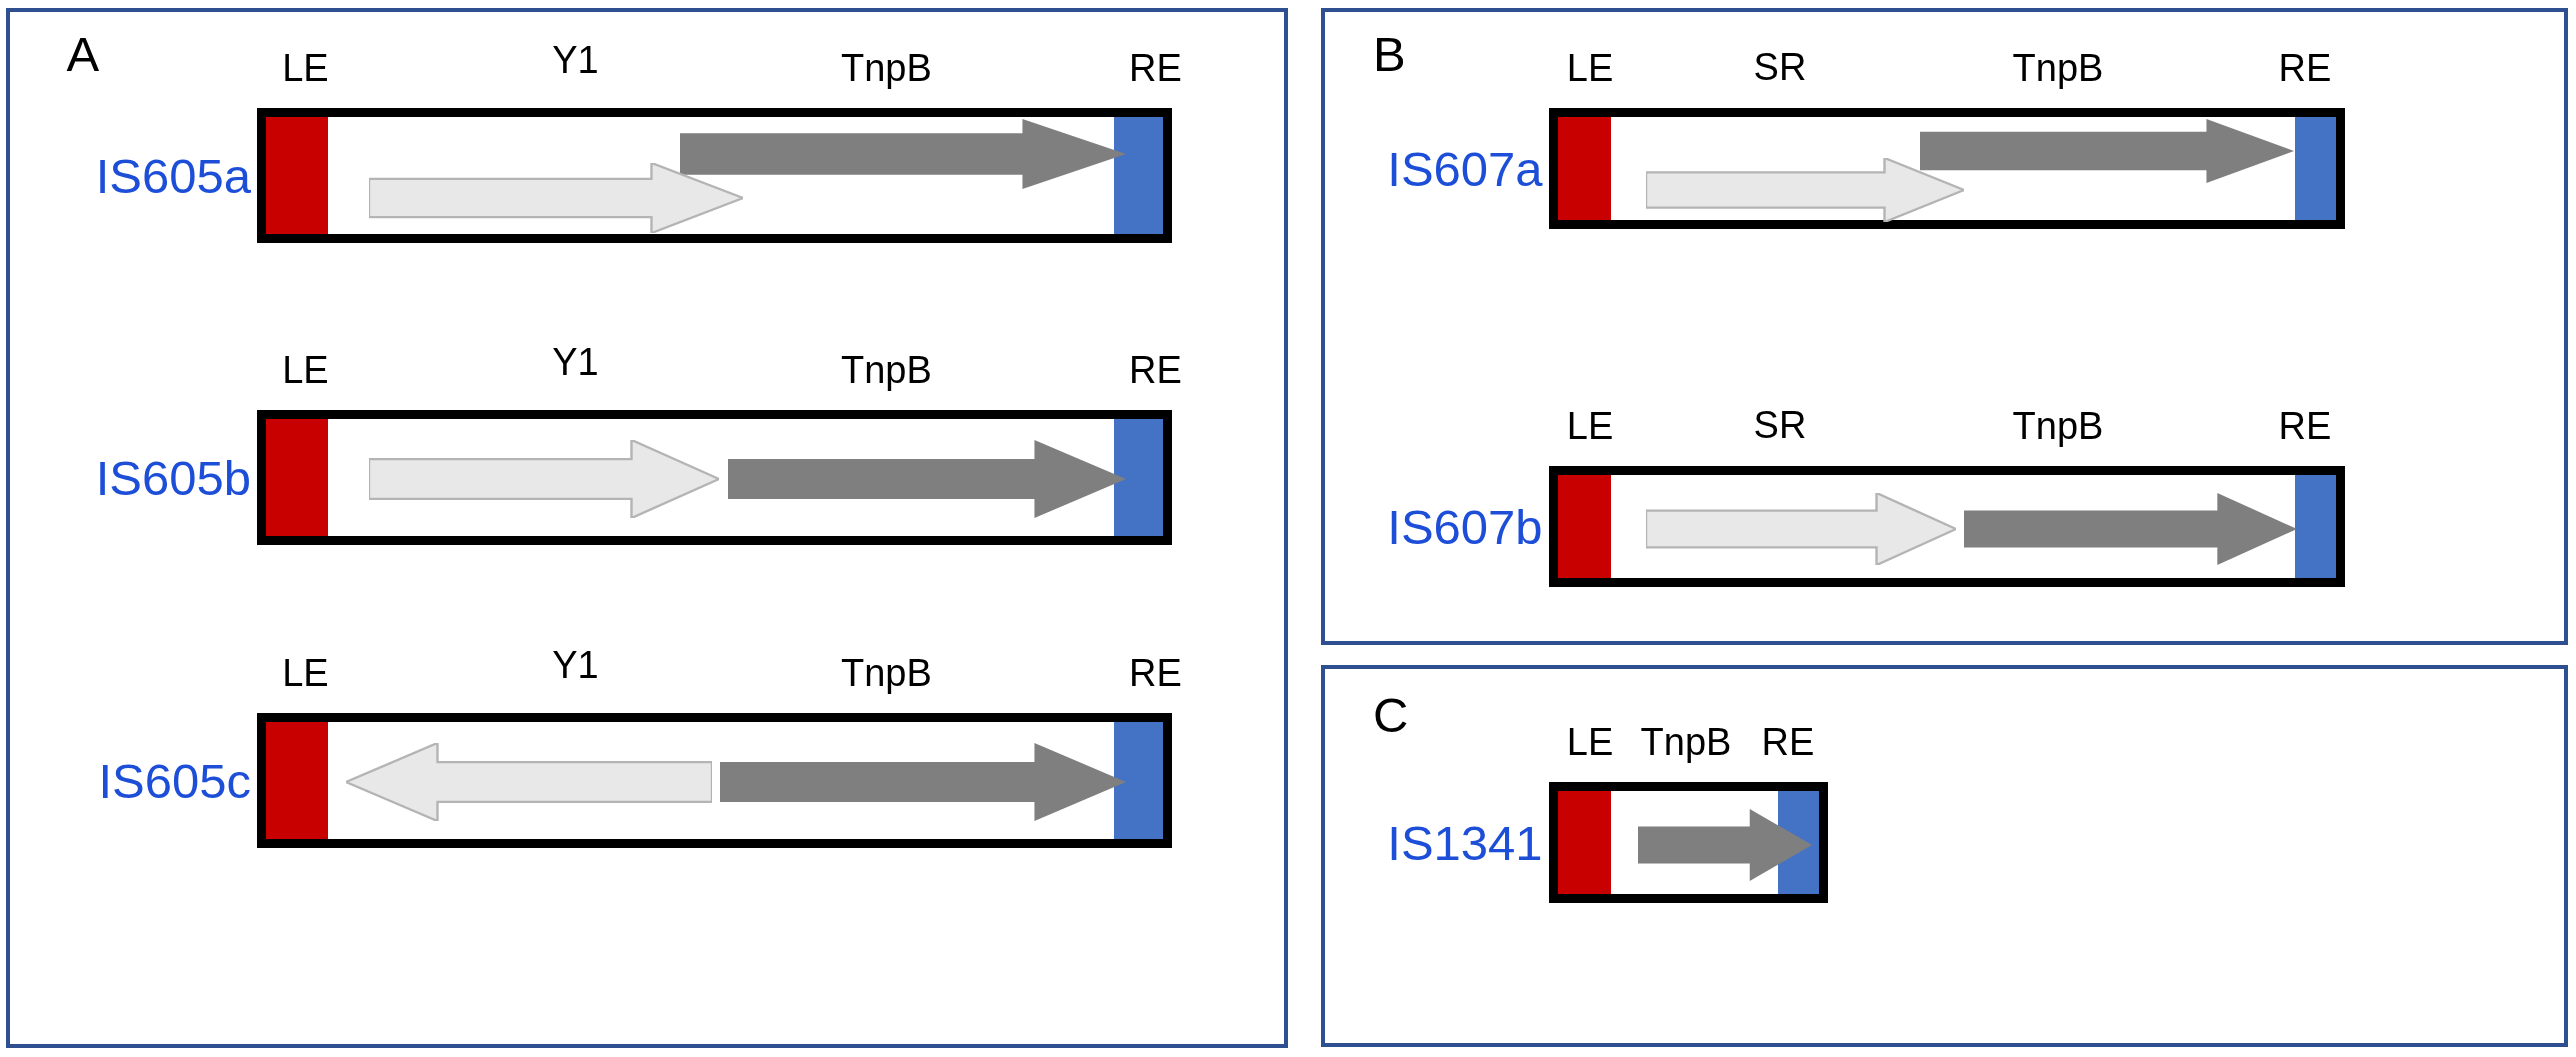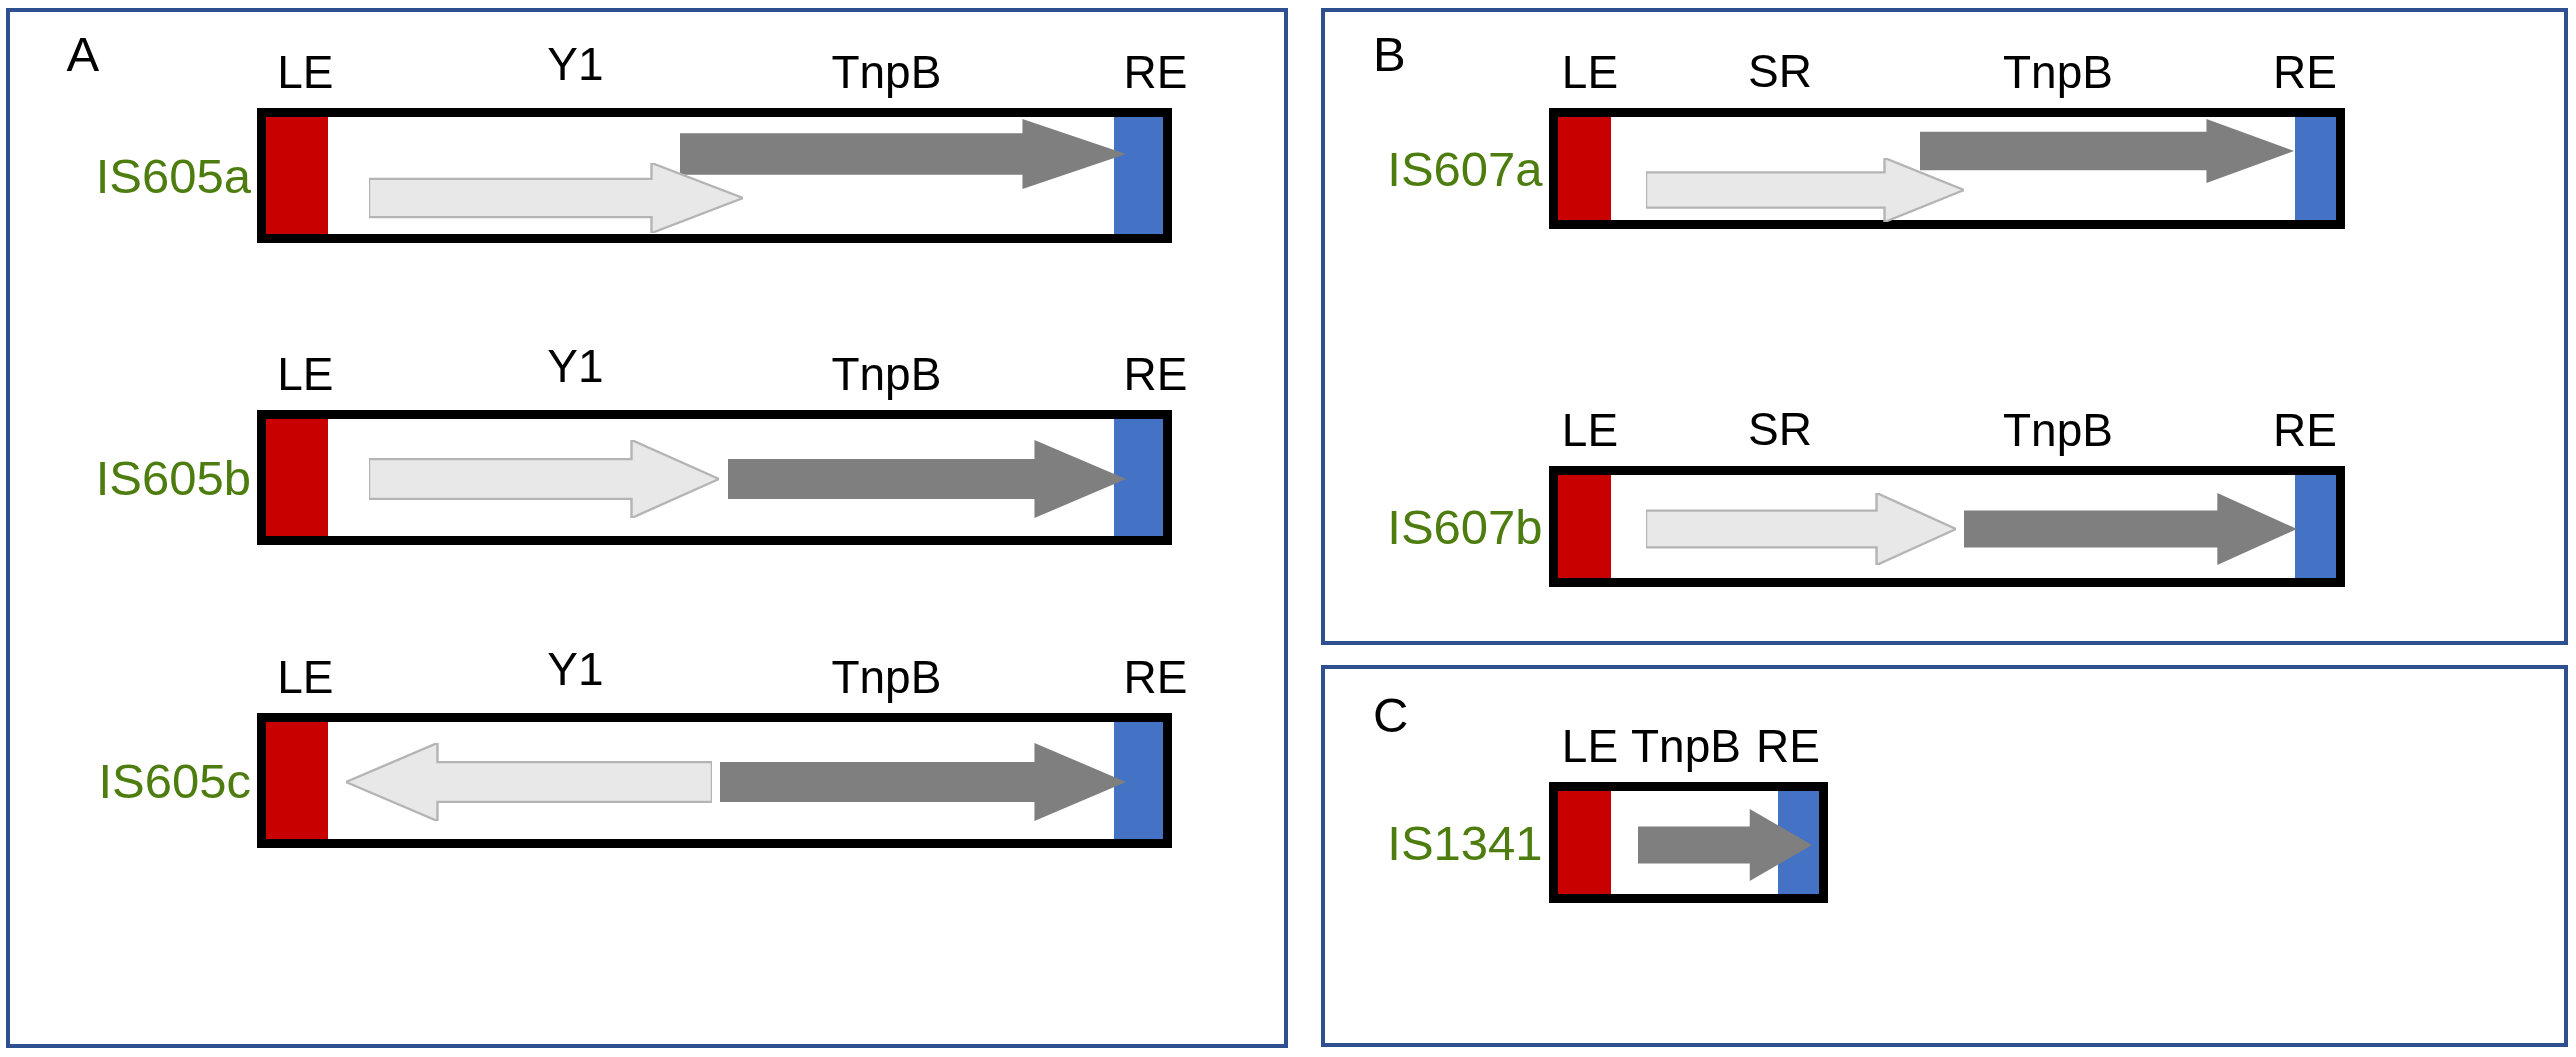--- a/index.html
+++ b/index.html
@@ -35,21 +35,21 @@
     white-space: nowrap;
   }
 
   
   .element-row { position: absolute; }
 
   
   .element-name {
     position: absolute;
     font-size: 49px;
-    color: #4d7c0f;
+    color: #1d4ed8;
     line-height: 1;
     white-space: nowrap;
     text-align: right;
     right: 100%;
     top: 50%;
     transform: translateY(-50%);
     padding-right: 6.4px;
   }
 
   
@@ -74,21 +74,21 @@
     top: 0;
     bottom: 0;
     box-sizing: border-box;
   }
   .end-le { left: 0; }
   .end-re { right: 0; }
 
   
   .feature-label {
     position: absolute;
-    font-size: 46px;
+    font-size: 38px;
     color: #000;
     line-height: 1;
     white-space: nowrap;
     transform: translateX(-50%);
   }
 
   
   .arrow { position: absolute; }
   .arrow svg { display: block; width: 100%; height: 100%; }
 </style>

